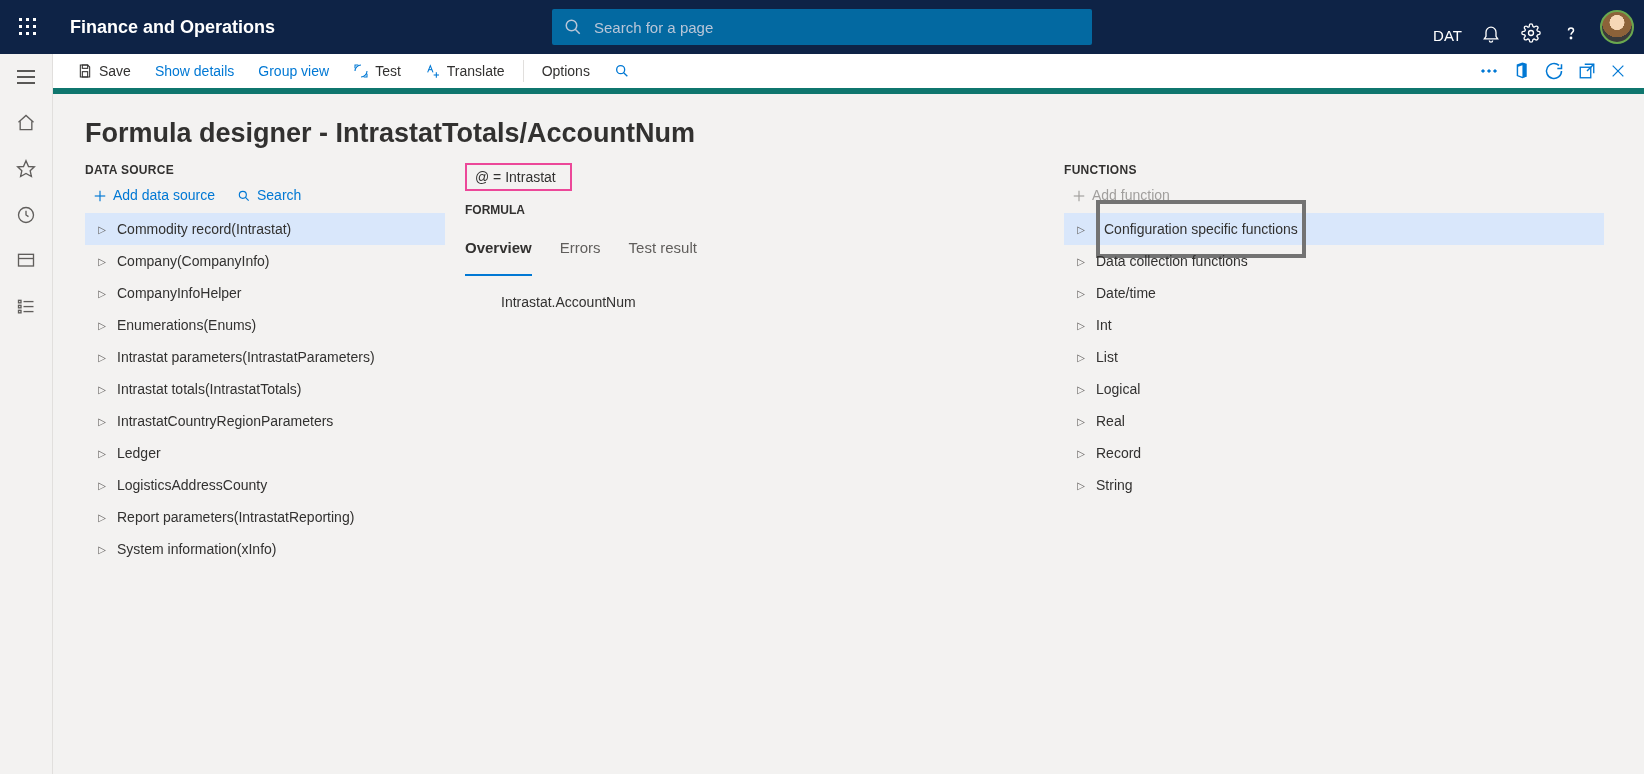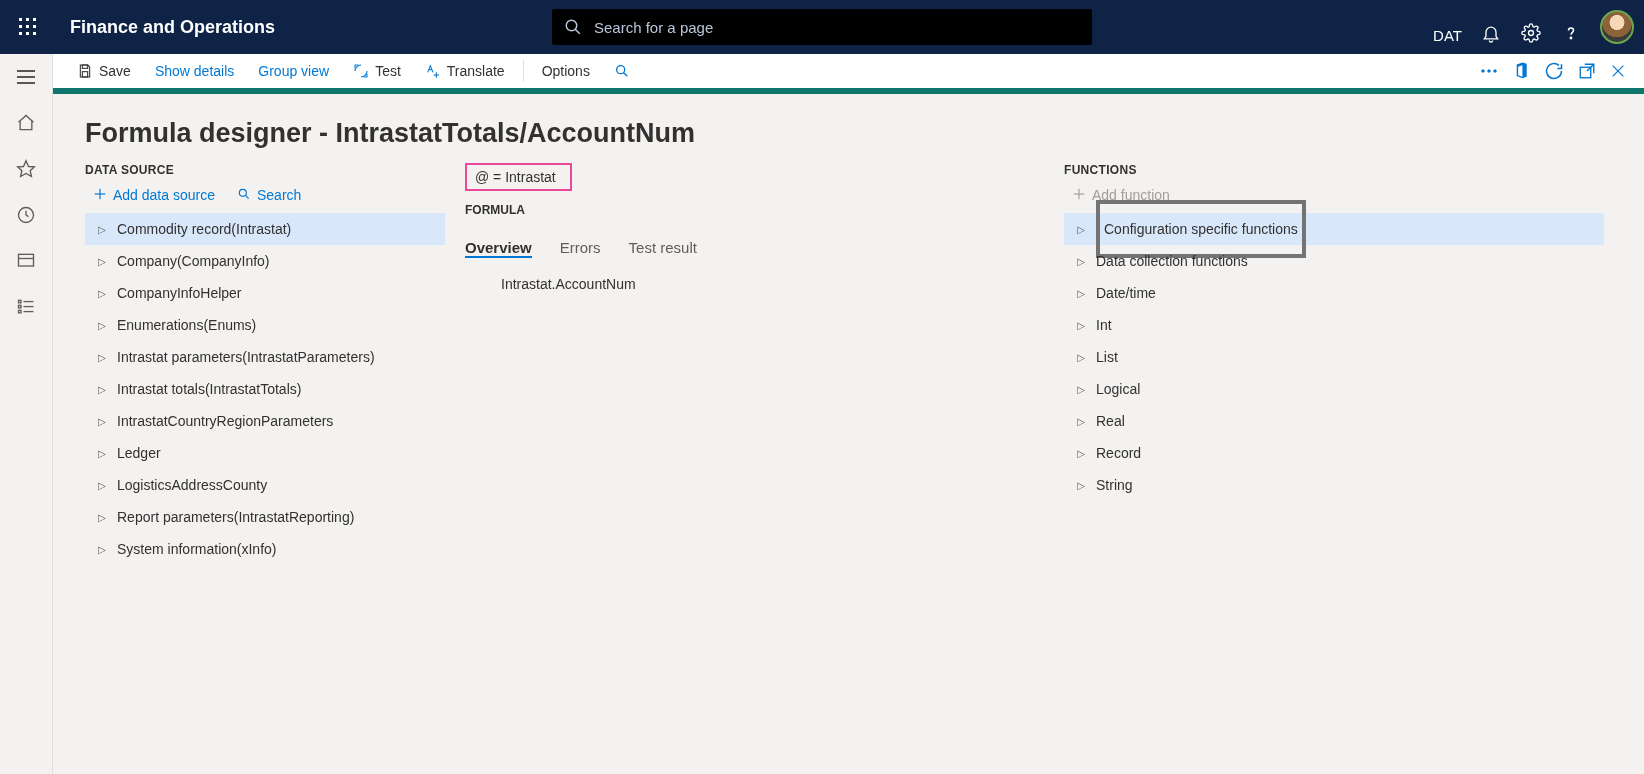--- a/index.html
+++ b/index.html
@@ -1,21 +1,21 @@
 <!DOCTYPE html>
 <html><head>
 <meta charset="utf-8">
 <style>
 *{box-sizing:border-box;margin:0;padding:0;font-family:"Segoe UI",Arial,sans-serif}
 body{background:#f3f2f1;width:1644px;height:774px;overflow:hidden}
 .topbar{height:54px;background:#0e2346;display:flex;align-items:center;color:#fff;padding:0 10px}
 .waffle{width:36px;height:36px;display:flex;align-items:center;justify-content:center;cursor:pointer}
 .app-title{margin-left:24px;font-size:18px;font-weight:700}
 .search-wrap{margin-left:auto;margin-right:auto;position:absolute;left:50%;transform:translateX(-50%);width:540px}
-.search-box{display:flex;align-items:center;background:#000000;border-radius:2px;height:36px;padding:0 12px;color:#b9c6d8}
+.search-box{display:flex;align-items:center;background:#0369a1;border-radius:2px;height:36px;padding:0 12px;color:#b9c6d8}
 .search-box svg{flex-shrink:0}
 .search-box span{margin-left:12px;font-size:15px}
 .top-right{margin-left:auto;display:flex;align-items:flex-end;gap:18px}
 .top-right .txt{font-size:15px}
 .top-right .ico{width:22px;height:22px;display:flex;align-items:center;justify-content:center;cursor:pointer}
 .avatar{width:34px;height:34px;border-radius:50%;background:radial-gradient(circle at 50% 35%, #f6d7b6 0 30%, #8c6239 31% 60%, #3b3b3b 61% 100%);border:2px solid #6aa84f}
 .shell{display:flex;height:calc(774px - 54px)}
 .navrail{width:53px;background:#f3f2f1;border-right:1px solid #e1dfdd;display:flex;flex-direction:column;align-items:center;padding-top:12px;gap:24px}
 .navrail .ico{width:22px;height:22px;color:#605e5c;cursor:pointer;display:flex;align-items:center;justify-content:center}
 .main{flex:1;display:flex;flex-direction:column;background:#f3f2f1}
@@ -26,34 +26,34 @@
 .cmdbar .right{margin-left:auto;display:flex;align-items:center;gap:14px;padding-right:6px}
 .cmdbar .right .ico{color:#0078d4;cursor:pointer}
 .page{padding:24px 40px 0 32px;flex:1;overflow:auto}
 .page-title{font-size:27px;font-weight:600;color:#323130;margin-bottom:14px}
 .cols{display:flex;gap:20px}
 .col-ds{width:360px}
 .col-mid{flex:1;min-width:0}
 .col-fn{width:540px}
 .sec-head{font-size:12px;font-weight:600;letter-spacing:.3px;color:#323130;margin-bottom:10px}
 .ds-actions{display:flex;gap:22px;margin-bottom:10px;padding-left:8px}
-.link-btn{display:flex;align-items:flex-start;gap:6px;color:#0078d4;font-size:14px;cursor:pointer}
+.link-btn{display:flex;align-items:flex-end;gap:6px;color:#0078d4;font-size:14px;cursor:pointer}
 .link-btn.disabled{color:#a19f9d;cursor:default}
 .tree{}
 .tree-item{display:flex;align-items:center;height:32px;padding-left:8px;font-size:14px;color:#323130;cursor:pointer}
 .tree-item .chev{width:18px;display:flex;justify-content:center;color:#605e5c;font-size:10px}
 .tree-item .lbl{margin-left:6px}
 .tree-item.selected{background:#d9e7fb}
 .fn-item.selected{background:#d9e7fb}
 .fn-item.selected .lbl{border:4px solid #737373;padding:17px 4px}
 .context-box{display:inline-block;border:2px solid #ec4899;padding:4px 14px 4px 8px;font-size:14px;color:#323130;margin-bottom:12px}
 .formula-label{font-size:12px;font-weight:600;color:#323130;margin-bottom:6px}
 .formula-area{width:100%;height:238px;border:1px solid #8a8886;background:#fff;padding:10px 12px;font-size:14px;color:#323130;resize:none;outline:none;font-family:inherit}
 .tabs{display:flex;gap:28px;margin-top:22px;font-size:15px;color:#605e5c}
-.tab{cursor:pointer;padding-bottom:0}
+.tab{cursor:pointer;padding-bottom:18px}
 .tab.active{color:#323130;font-weight:600;border-bottom:2px solid #0078d4}
 .ov-text{margin-top:18px;margin-left:36px;font-size:14px;color:#323130}
 svg{display:block}
 </style>
 </head>
 <body>
 
 <div class="topbar">
   <div class="waffle">
     <svg width="18" height="18" viewBox="0 0 18 18">

